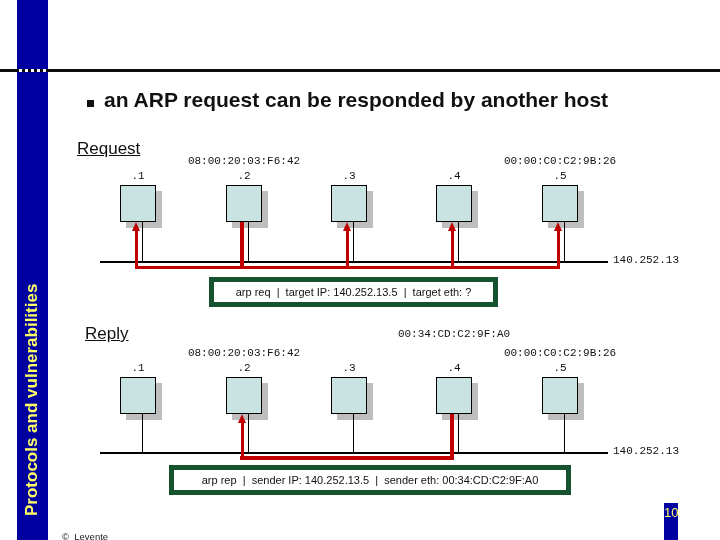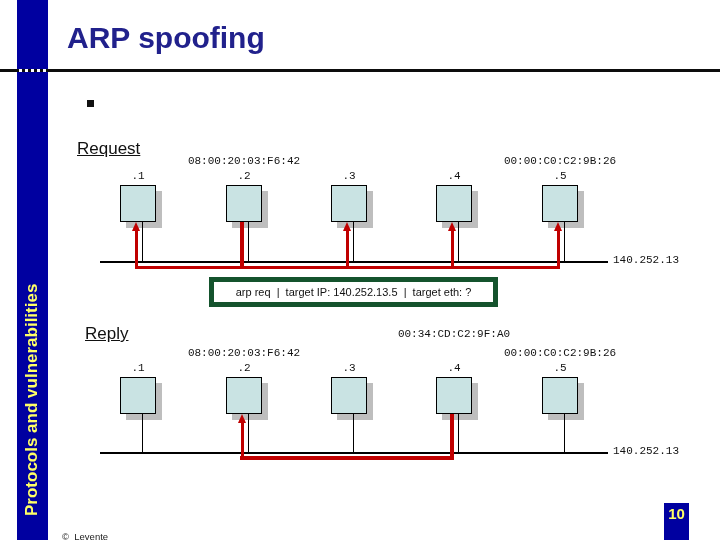--- a/index.html
+++ b/index.html
@@ -36,36 +36,36 @@
 
   .blk-v{width:1px;background:#000;}
   .blk-h{height:2px;background:#000;}
   .red{background:#C00000;}
   .arrow-up{width:0;height:0;border-left:4.5px solid transparent;border-right:4.5px solid transparent;border-bottom:9px solid #C00000;}
 
   .msg-box{border:5px solid #14532d;background:#fff;font-size:11px;color:#111;
     display:flex;align-items:center;justify-content:center;white-space:pre;}
 
   .footer{left:62px;top:509px;font-size:9.5px;line-height:11px;color:#222;white-space:pre;}
-  .page-box{left:664px;top:503px;width:25px;height:37px;background:#0000A0;
-    color:#FFFF66;font-size:15px;font-weight:bold;text-align:center;padding-top:2px;box-sizing:border-box;}
+  .page-box{left:664px;top:503px;width:14px;height:37px;background:#0000A0;
+    color:#FFFF66;font-size:13px;font-weight:normal;text-align:center;padding-top:2px;box-sizing:border-box;}
 </style>
 </head>
 <body>
 
 <div class="slide">
 
   <div class="abs side-bar"></div>
   <div class="abs side-label">Protocols and vulnerabilities</div>
 
-  <div class="abs title">ARP spoofing</div>
   <div class="abs rule"></div>
   <div class="abs rule-dashes"></div>
 
   <div class="abs bullet-square"></div>
+  <div class="abs bullet-text">an ARP request can be responded by another host</div>
 
   <div class="abs section-heading" style="left:77px;top:139px;">Request</div>
 
   <div class="abs small-txt center-x" style="left:244px;top:155px;">08:00:20:03:F6:42</div>
   <div class="abs small-txt center-x" style="left:560px;top:155px;">00:00:C0:C2:9B:26</div>
 
   <div class="abs small-txt center-x" style="left:138px;top:170px;">.1</div>
   <div class="abs small-txt center-x" style="left:244px;top:170px;">.2</div>
   <div class="abs small-txt center-x" style="left:349px;top:170px;">.3</div>
   <div class="abs small-txt center-x" style="left:454px;top:170px;">.4</div>
@@ -134,20 +134,21 @@
   <div class="abs blk-v" style="left:564px;top:414px;height:39px;"></div>
 
   <div class="abs blk-h" style="left:100px;top:452px;width:508px;"></div>
   <div class="abs small-txt" style="left:613px;top:445px;">140.252.13</div>
 
   <div class="abs red" style="left:450px;top:414px;width:4px;height:46px;"></div>
   <div class="abs red" style="left:240px;top:456px;width:214px;height:4px;"></div>
   <div class="abs red" style="left:241px;top:423px;width:3px;height:37px;"></div>
   <div class="abs arrow-up" style="left:238px;top:414px;"></div>
 
+  <div class="abs msg-box" style="left:169px;top:465px;width:392px;height:20px;">arp rep  |  sender IP: 140.252.13.5  |  sender eth: 00:34:CD:C2:9F:A0</div>
 
   <div class="abs footer">
     <div>©  Levente</div>
     
   </div>
   <div class="abs page-box">10</div>
 
 </div>
 
 </body></html>

